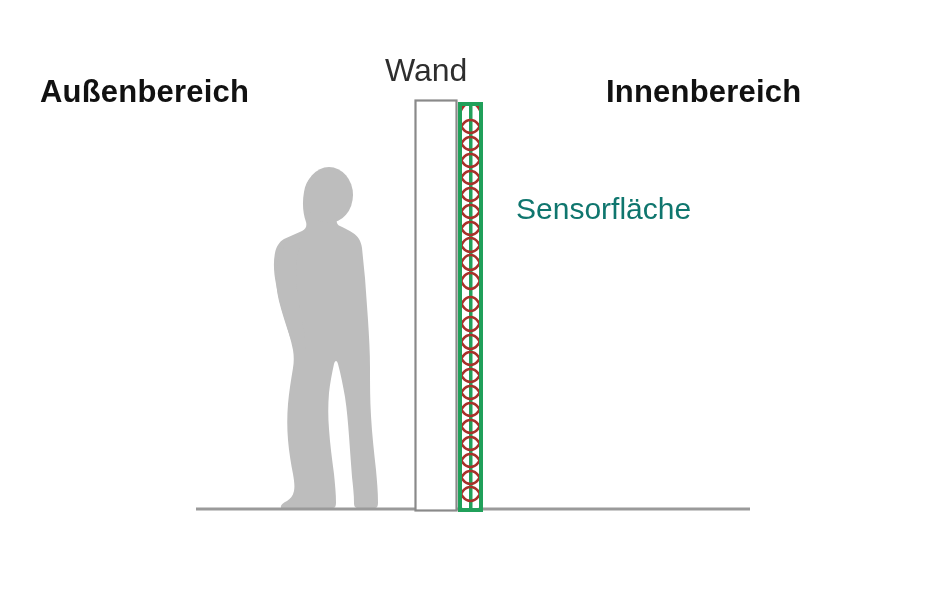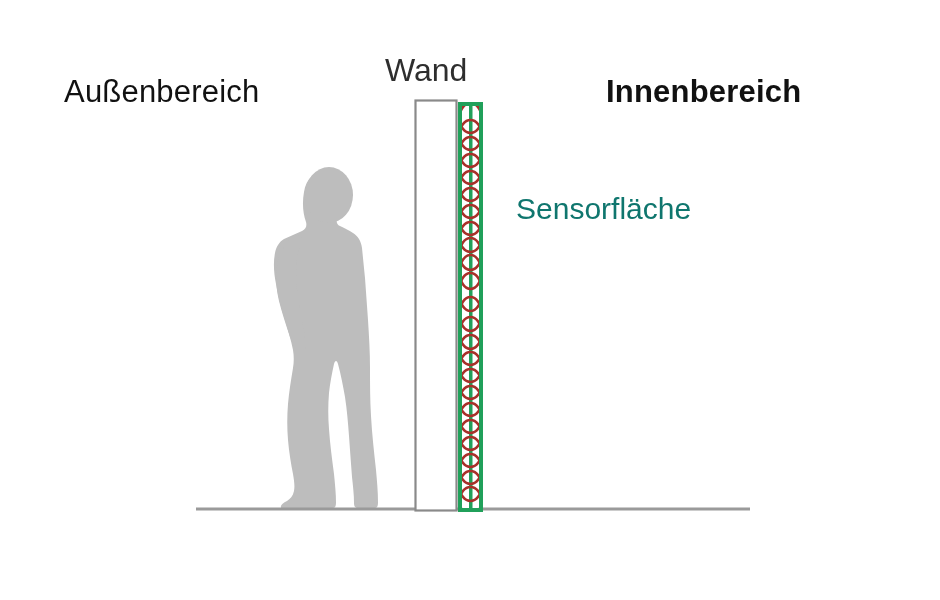--- a/index.html
+++ b/index.html
@@ -19,24 +19,23 @@
   
   .label {
     position: absolute;
     white-space: nowrap;
     line-height: 1;
   }
   #label-aussenbereich {
     left: 40px;
     top: 76px;
     font-size: 31px;
-    font-weight: normal;
+    font-weight: bold;
     color: #111111;
     letter-spacing: 0.2px;
-    margin-left: 24px;
   }
   #label-innenbereich {
     left: 606px;
     top: 76px;
     font-size: 31px;
     font-weight: bold;
     color: #111111;
     letter-spacing: 0.2px;
     text-align: right;
   }

